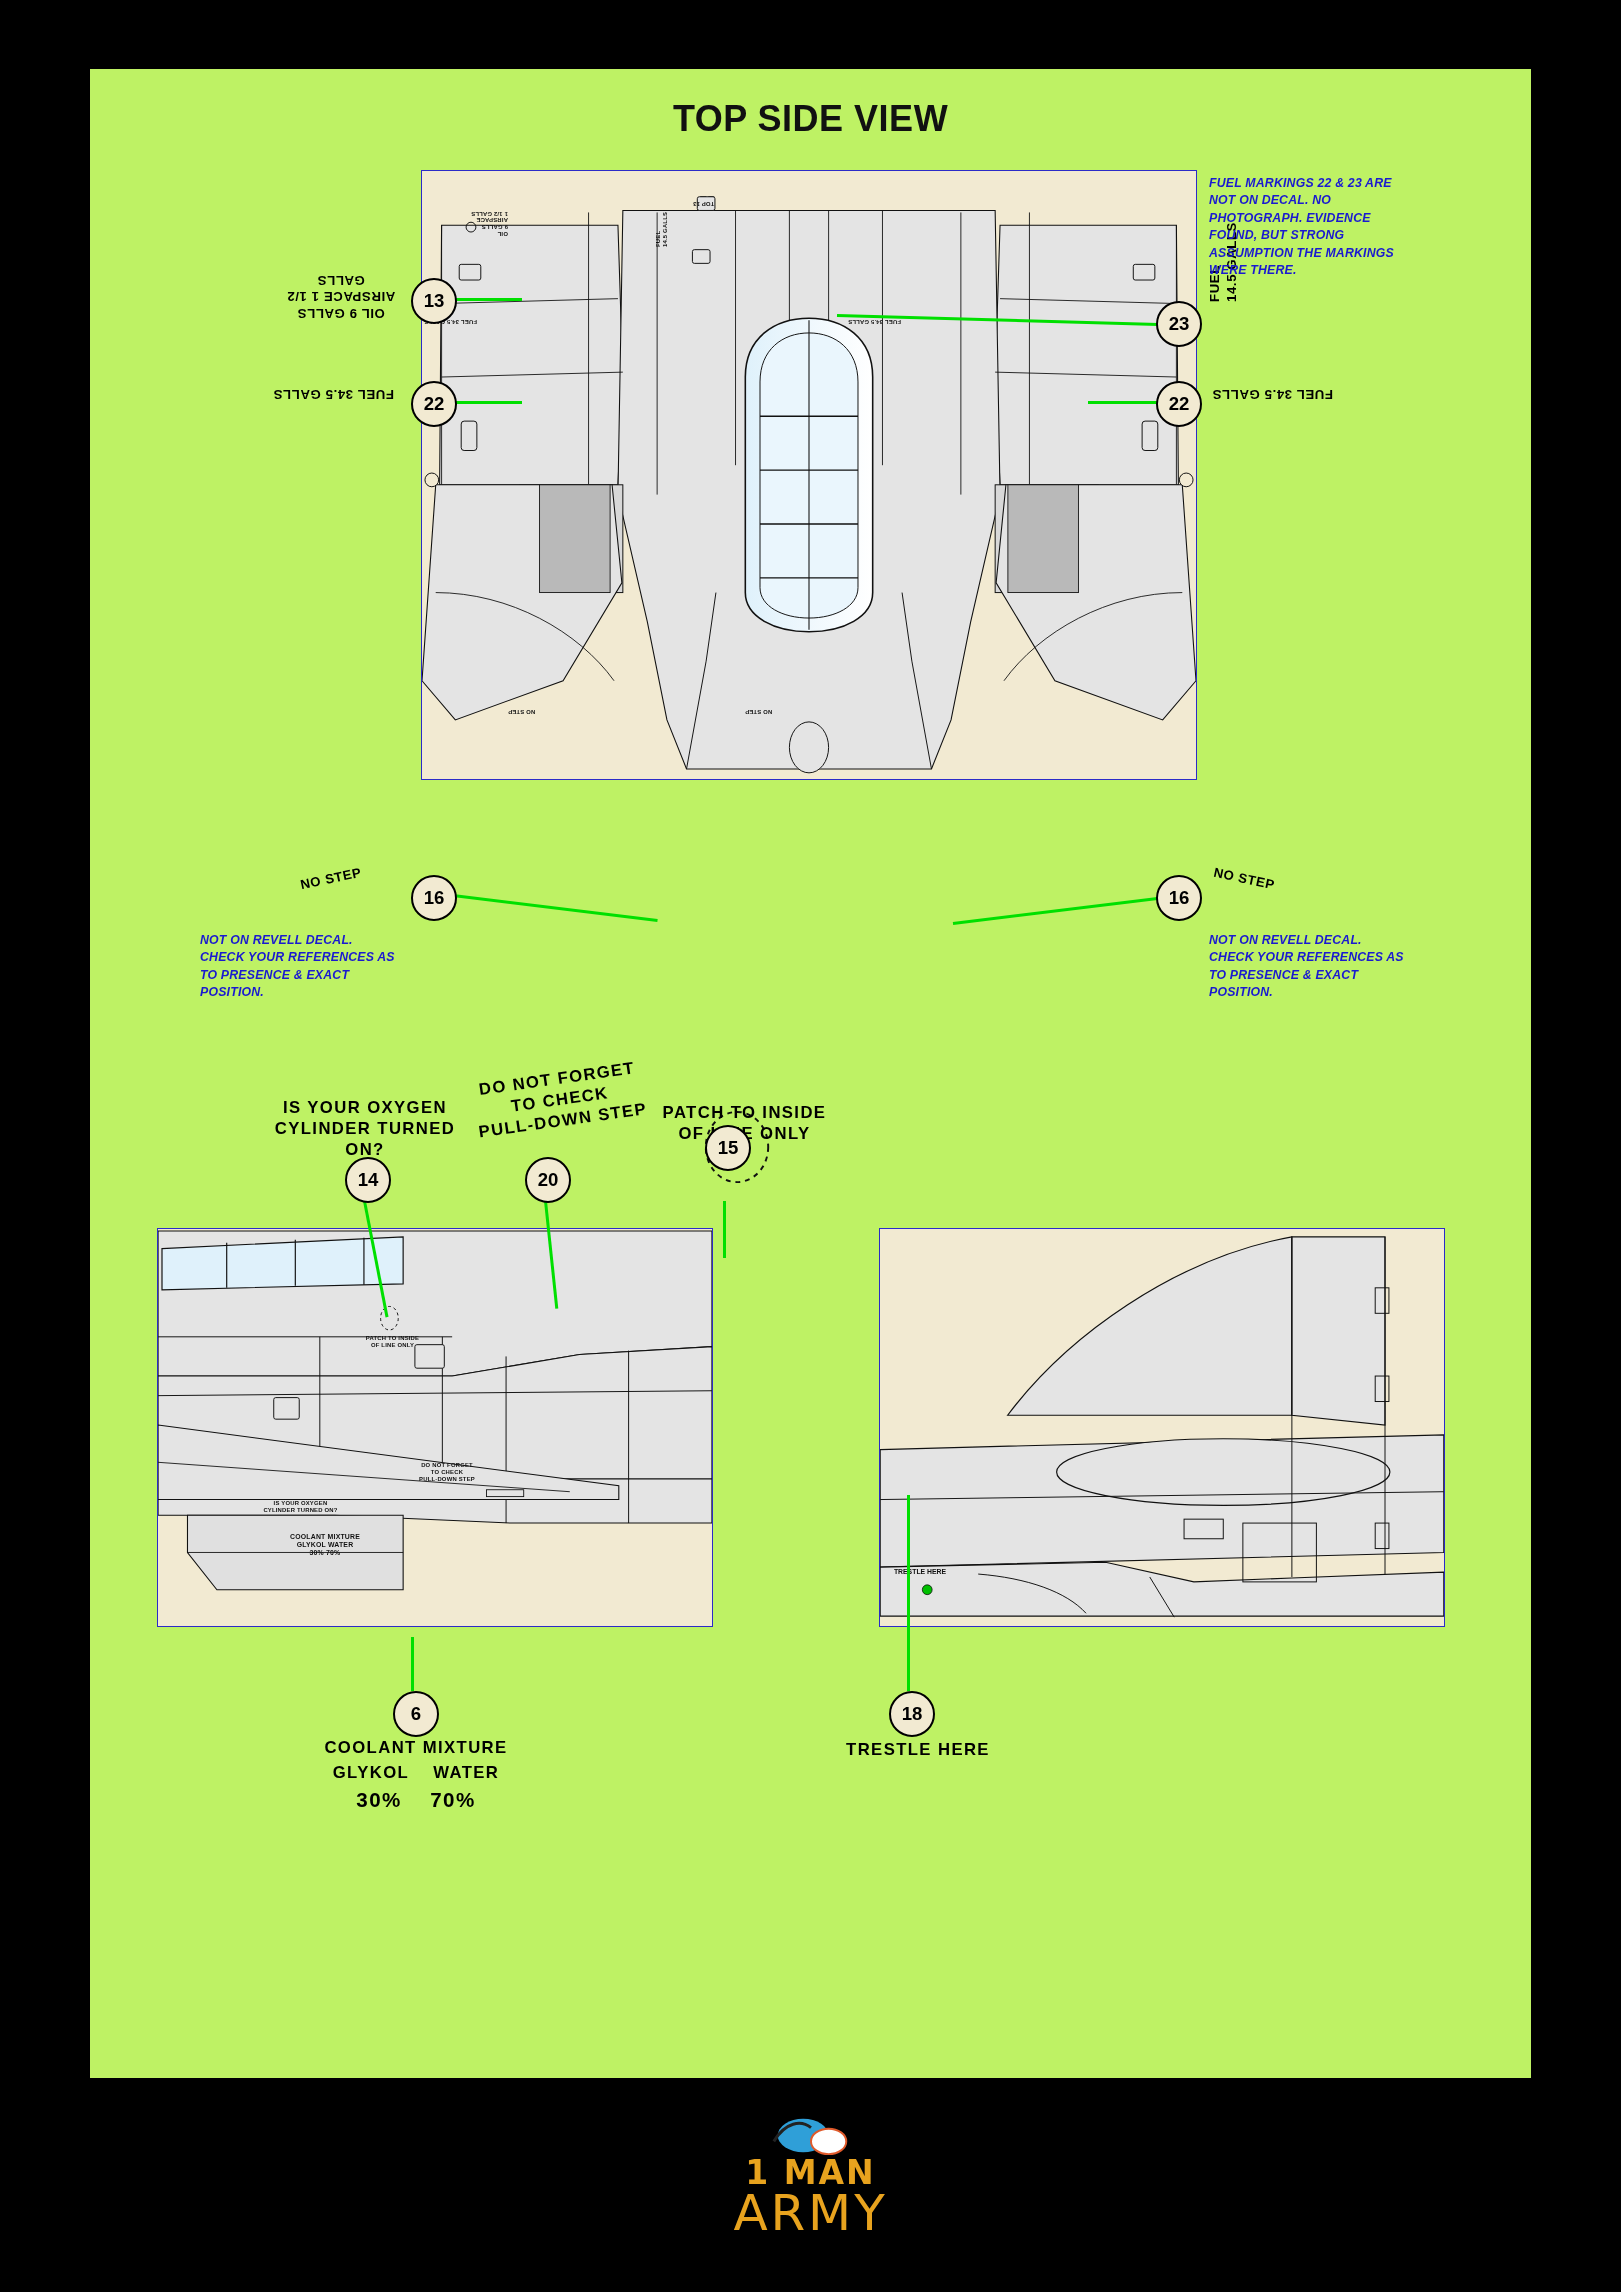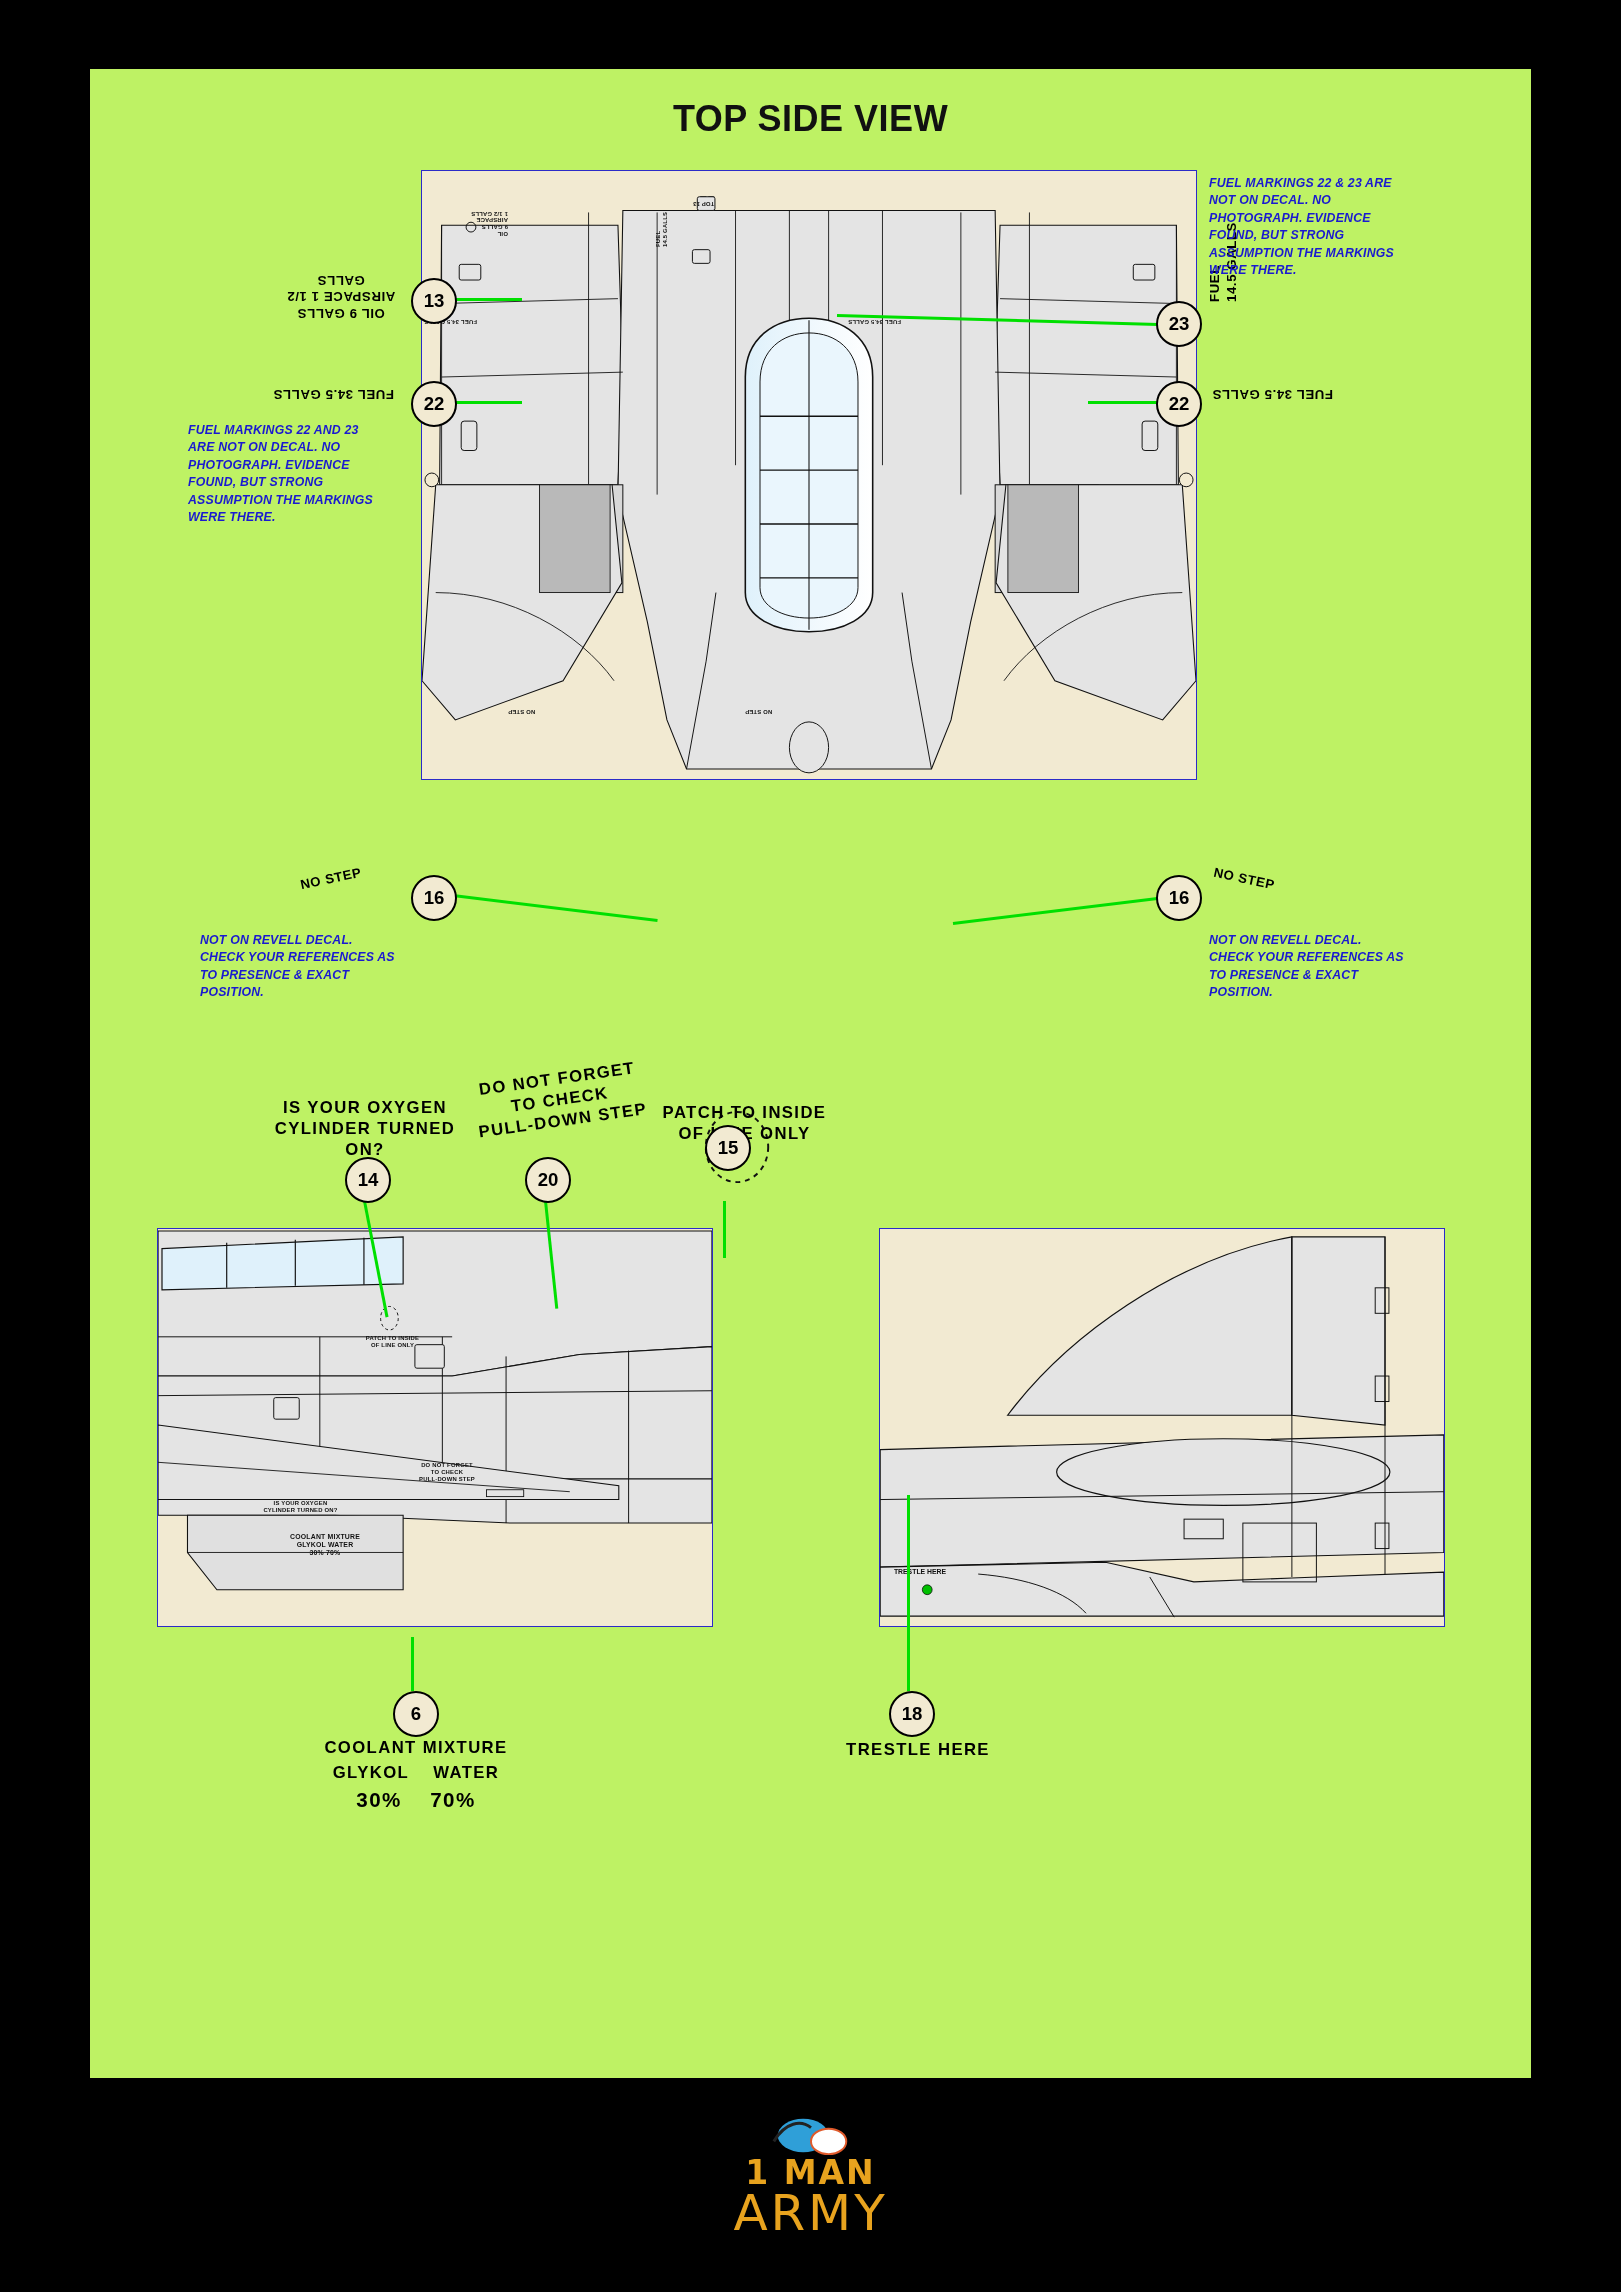--- a/index.html
+++ b/index.html
@@ -177,21 +177,20 @@
     <div>FUEL</div>
     <div>14.5 GALLS</div>
   </div>
 
   <div class="lbl rot180" style="left:1117px;top:316px;width:131px;text-align:center;" data-name="label-fuel-345-right">FUEL  34.5 GALLS</div>
 
   <div class="lbl" style="left:210px;top:802px;transform:rotate(-12deg);" data-name="label-no-step-left">NO STEP</div>
   <div class="lbl" style="left:1123px;top:802px;transform:rotate(12deg);" data-name="label-no-step-right">NO STEP</div>
 
   <div class="note" style="left:1119px;top:106px;width:201px;" data-name="note-fuel-right">FUEL MARKINGS 22 &amp; 23 ARE NOT ON DECAL. NO PHOTOGRAPH. EVIDENCE FOUND, BUT STRONG ASSUMPTION THE MARKINGS WERE THERE.</div>
-  <div class="note" style="left:98px;top:353px;width:196px;" data-name="note-fuel-left">FUEL MARKINGS 22 AND 23 ARE NOT ON DECAL. NO PHOTOGRAPH. EVIDENCE FOUND, BUT STRONG ASSUMPTION THE MARKINGS WERE THERE.</div>
   <div class="note" style="left:110px;top:863px;width:196px;" data-name="note-nostep-left">NOT ON REVELL DECAL. CHECK YOUR REFERENCES AS TO PRESENCE &amp; EXACT POSITION.</div>
   <div class="note" style="left:1119px;top:863px;width:201px;" data-name="note-nostep-right">NOT ON REVELL DECAL. CHECK YOUR REFERENCES AS TO PRESENCE &amp; EXACT POSITION.</div>
 
 
   <svg style="position:absolute;left:608px;top:1039px;" width="78" height="78" data-name="patch-outline-icon" viewBox="0 0 80 80">
     <ellipse cx="40" cy="40" rx="32" ry="36" fill="none" stroke="#111" stroke-width="2" stroke-dasharray="5 5"></ellipse>
   </svg>
 
   <div class="panel" data-name="left-view-panel" style="left:67px;top:1159px;width:554px;height:397px;">
     <svg width="554" height="397" viewBox="0 0 565 405" data-name="left-view-drawing">

